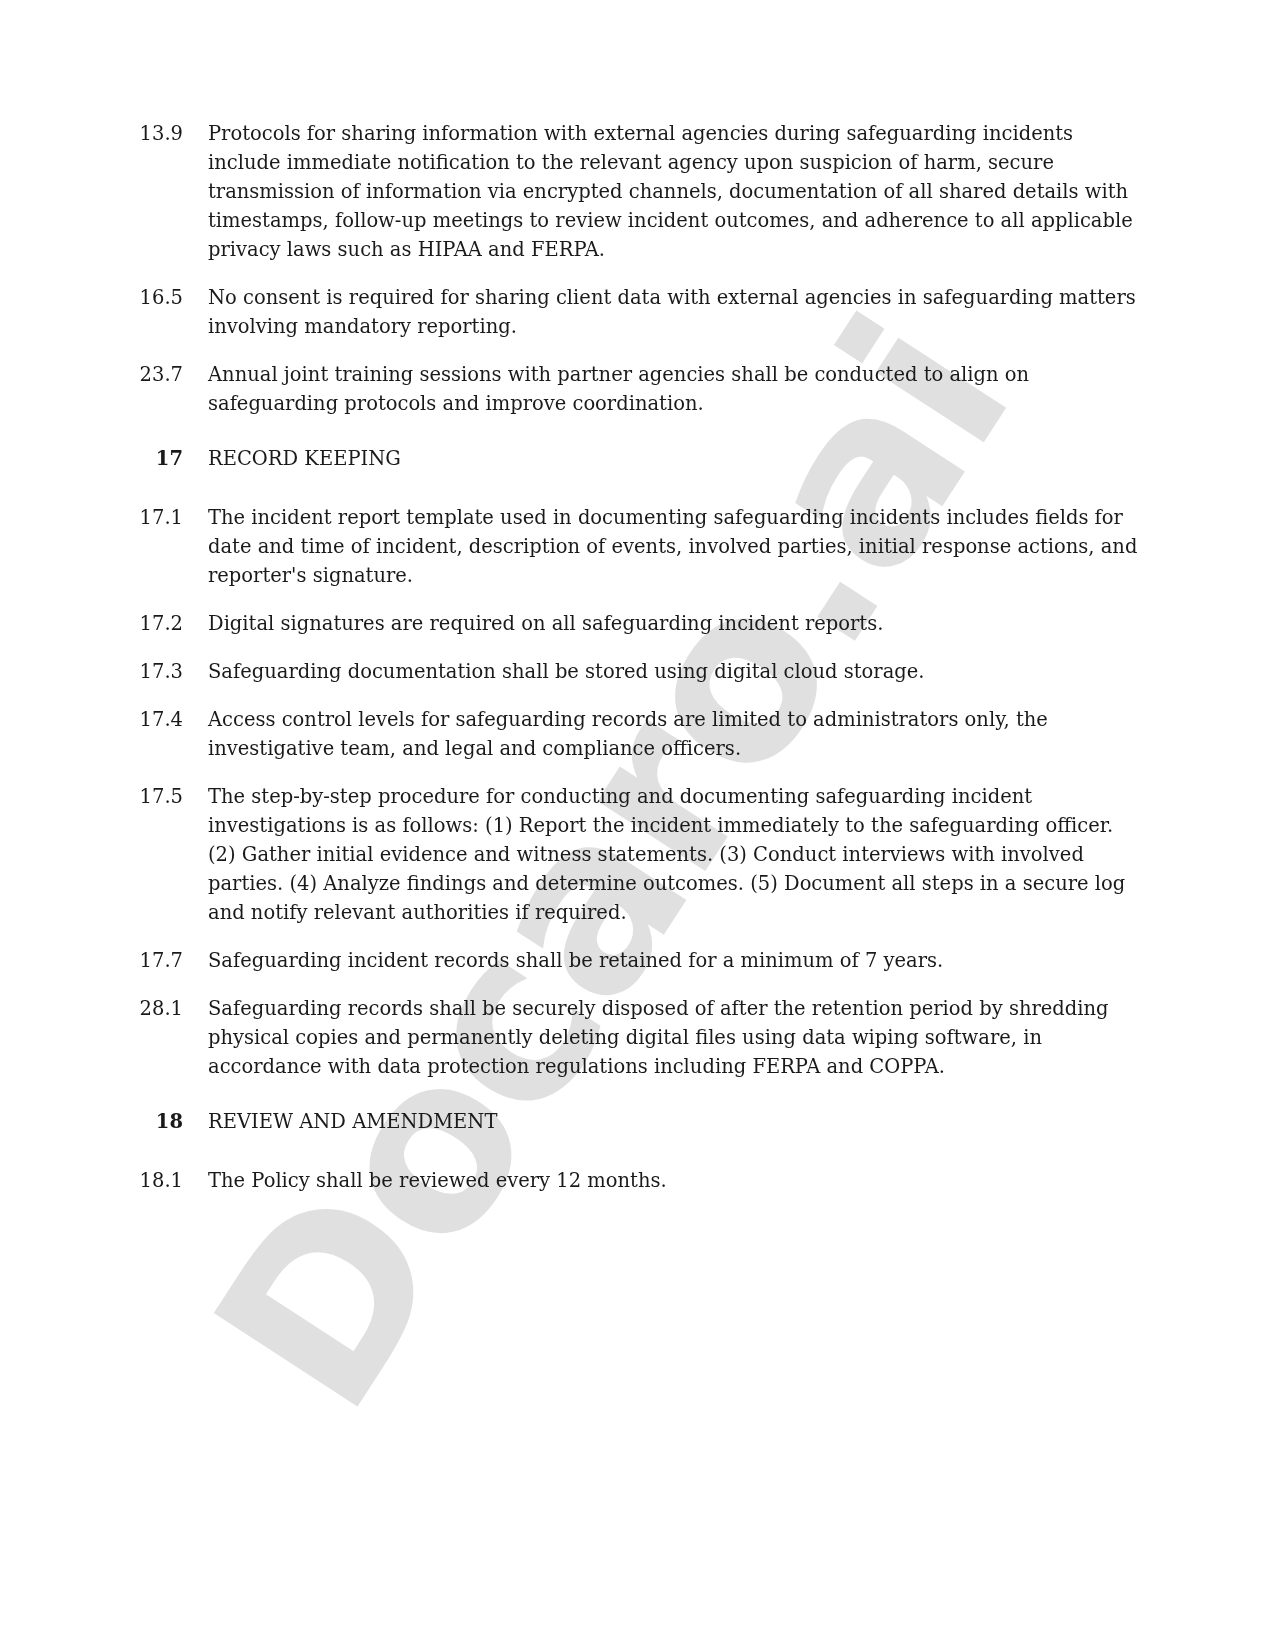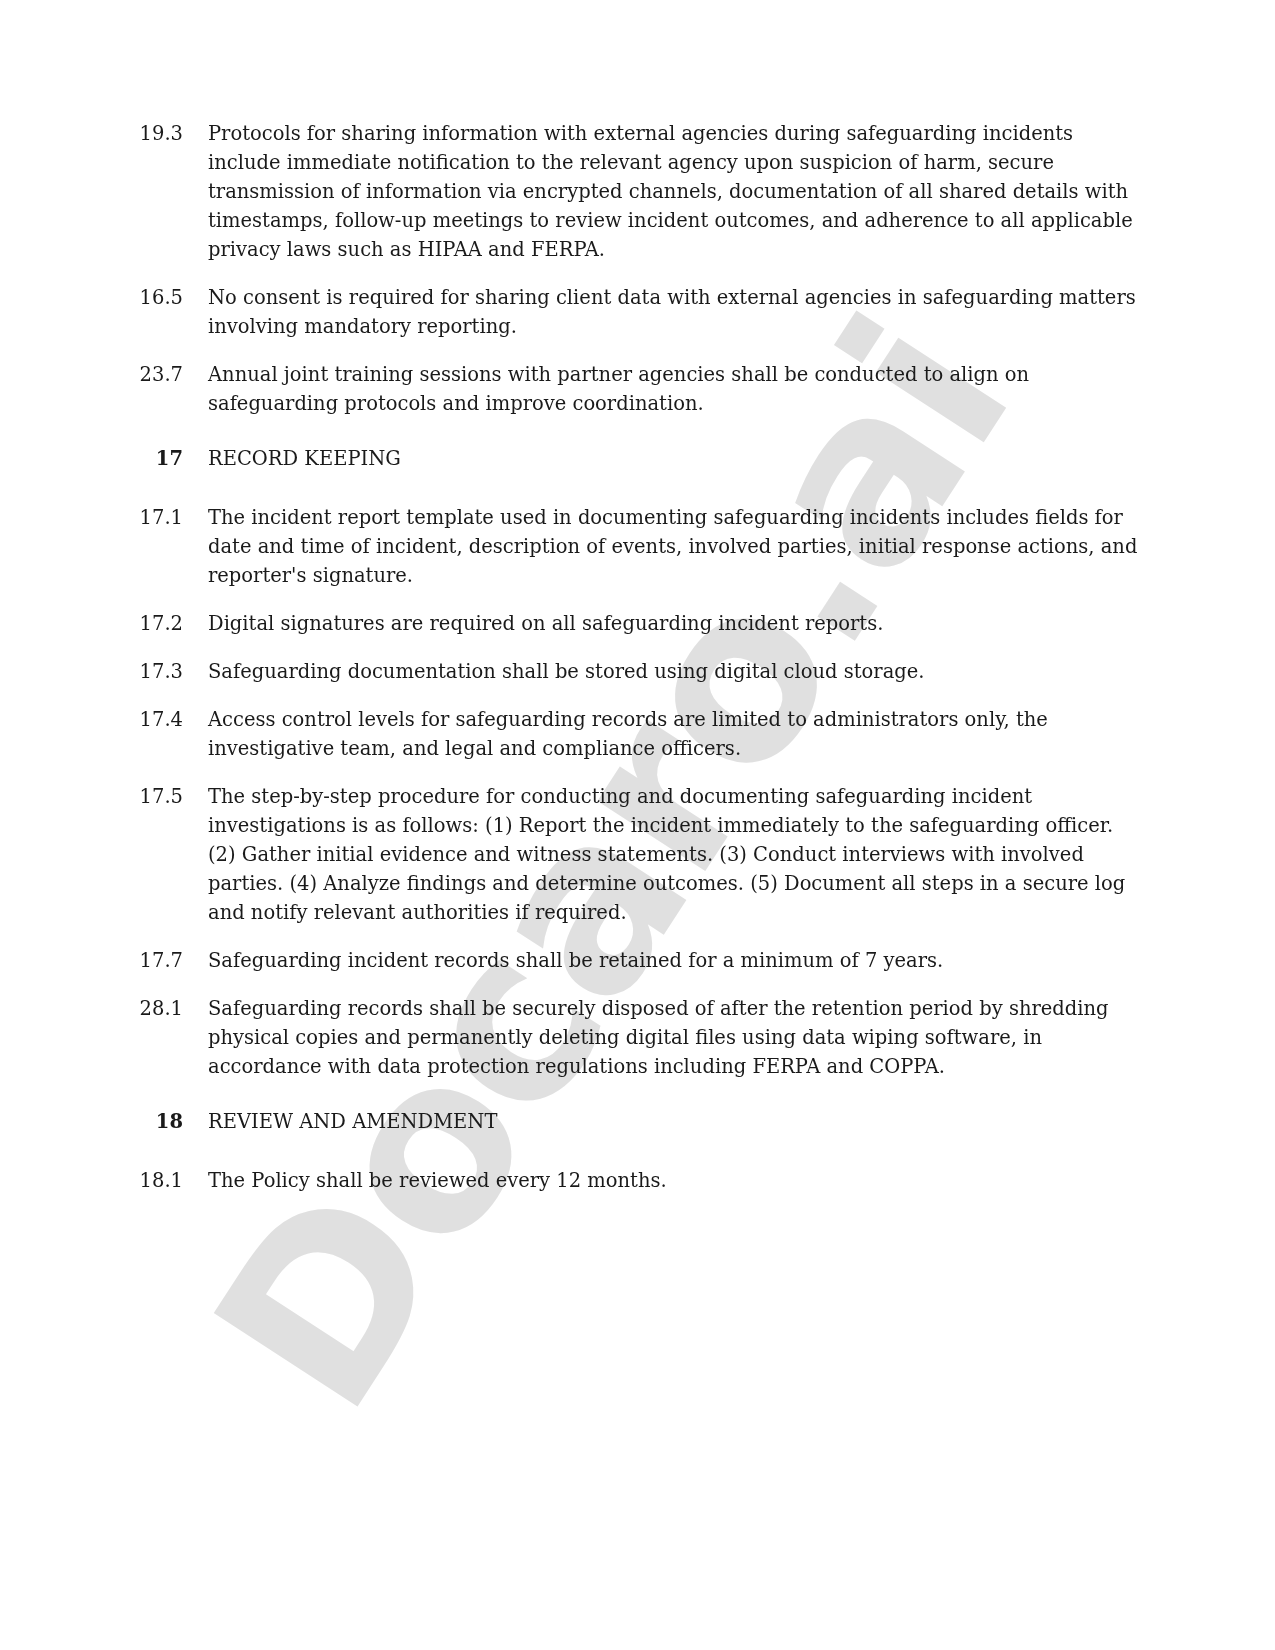--- a/index.html
+++ b/index.html
@@ -66,21 +66,21 @@
 
   .run.bold { font-weight: normal; }
 </style>
 </head>
 <body>
 
 <div class="page">
   <div class="watermark">Docaro.ai</div>
   <main class="doc" id="doc-body">
       <div class="row clause">
-        <span class="num">19.3</span>
+        <span class="num">13.9</span>
         <p class="txt"><span class="run">Protocols for sharing information with external agencies during safeguarding incidents
 include immediate notification to the relevant agency upon suspicion of harm, secure
 transmission of information via encrypted channels, documentation of all shared details with
 timestamps, follow-up meetings to review incident outcomes, and adherence to all applicable
 privacy laws such as </span><span class="run bold">HIPAA</span><span class="run"> and </span><span class="run bold">FERPA</span><span class="run">.</span></p>
       </div>
       <div class="row clause">
         <span class="num">16.5</span>
         <p class="txt"><span class="run">No consent is required for sharing client data with external agencies in safeguarding matters
 involving </span><span class="run bold">mandatory reporting</span><span class="run">.</span></p>

